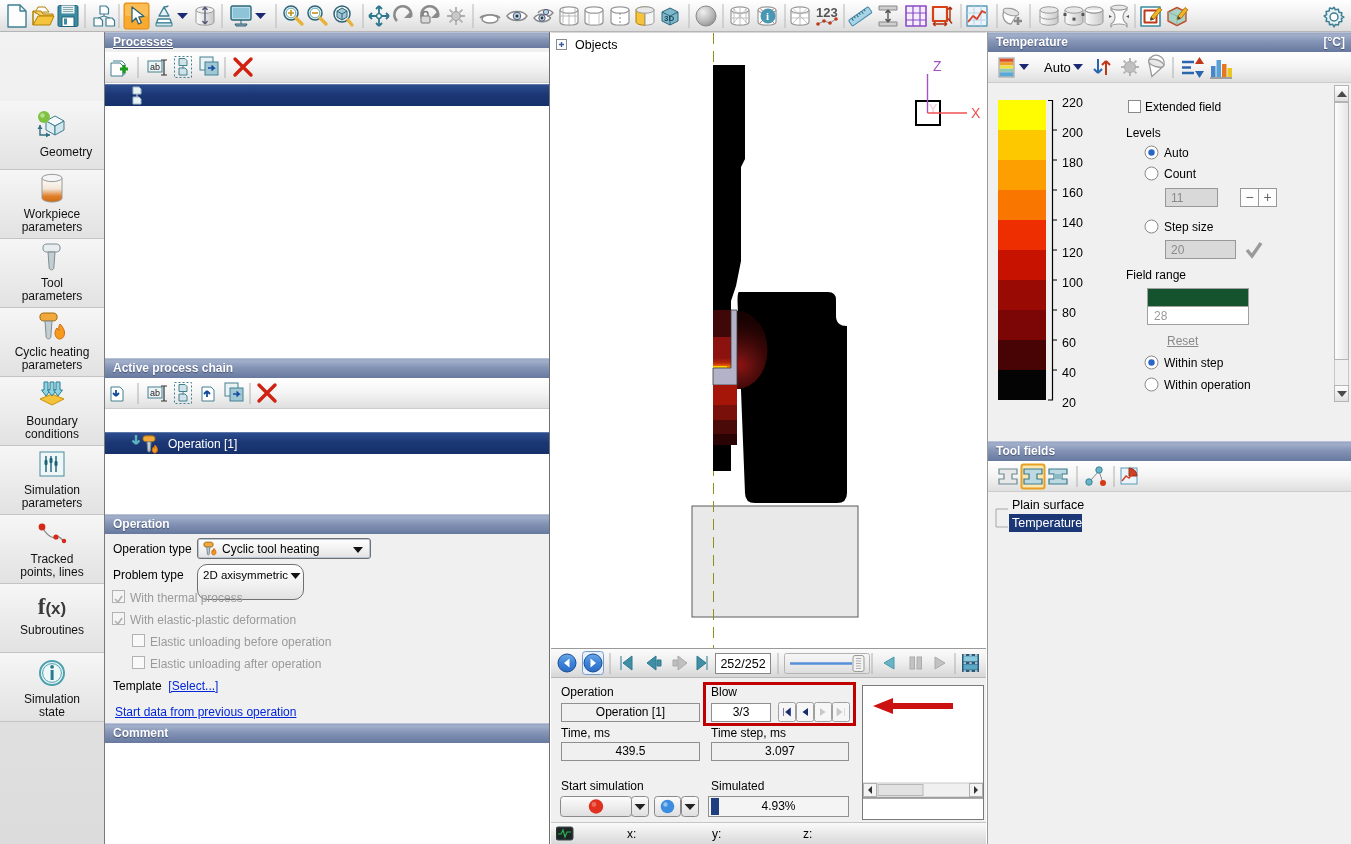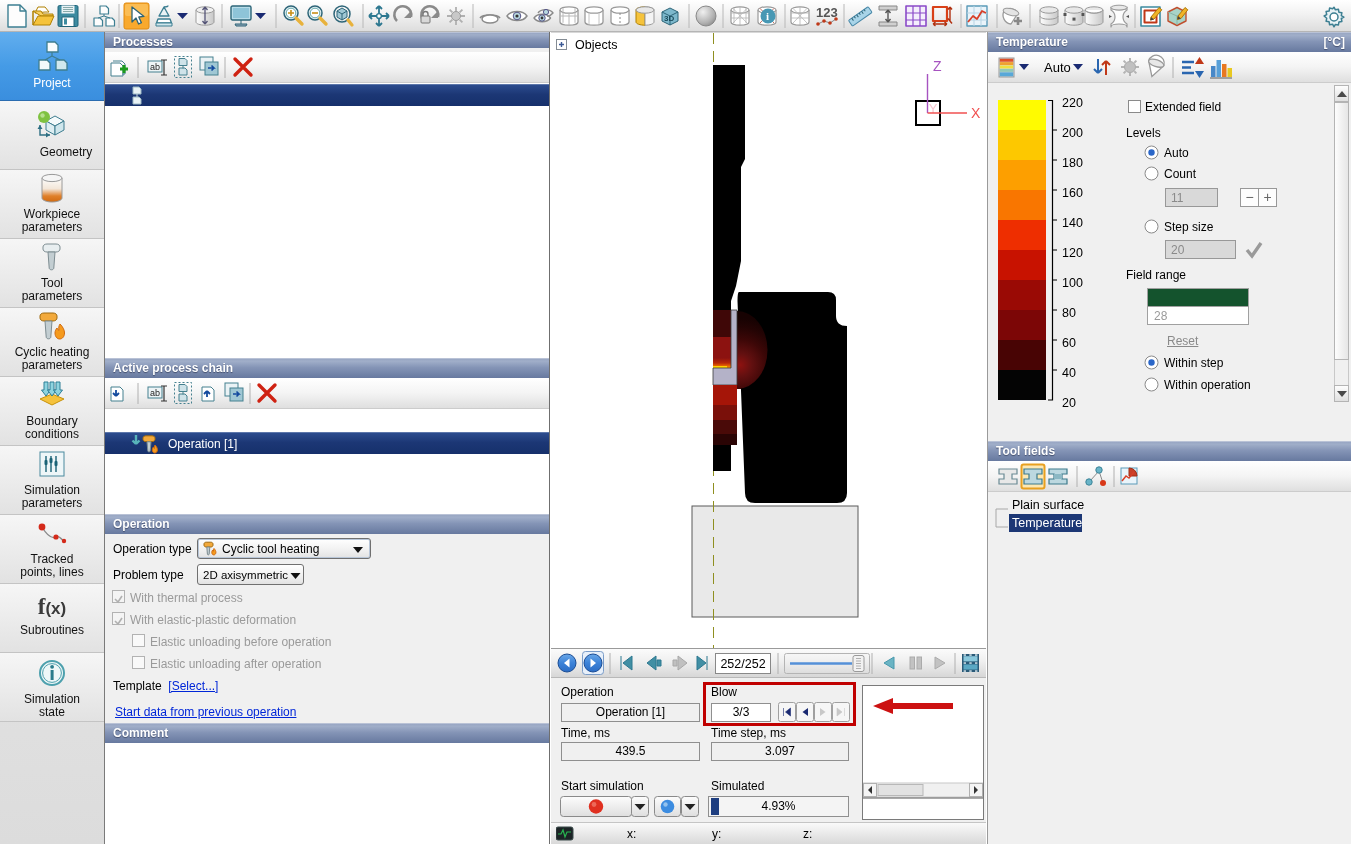--- a/index.html
+++ b/index.html
@@ -296,31 +296,20 @@
 
   <g transform="translate(1323,5)">
           <path d="M11 2.2l1.4 2.6 3-.6 .5 3 3 .5-.6 3 2.6 1.4-2.6 1.4.6 3-3 .5-.5 3-3-.6L11 21.8l-1.4-2.6-3 .6-.5-3-3-.5.6-3L1.1 11l2.6-1.4-.6-3 3-.5.5-3 3 .6z" fill="#e8f2f5" stroke="#3d7f92" stroke-width="1.5"></path>
           <circle cx="11" cy="12" r="4" fill="#fff" stroke="#3d7f92" stroke-width="1.5"></circle>
         </g>
   </g>
 </svg>
 
 <div id="sidebar" class="abs" style="left:0;top:32px;width:105px;height:812px;background:linear-gradient(#f2f2f2,#dcdcdc);border-right:1px solid #7a7a7a;">
 
-  <div class="abs" style="left:0;top:0;width:104px;height:69px;background:linear-gradient(#62aeee,#459be6 50%,#3a8ede 100%);border-bottom:1px solid #2a6cb0;text-align:center;">
-    <svg width="40" height="34" style="margin-top:8px" viewBox="0 0 40 34">
-      <g stroke="#3e7d8f" stroke-width="1.3" fill="#fff">
-        <path d="M15 2h8l3 3v7h-11z" fill="#f8fcfd"></path>
-        <path d="M7 20h8l3 3v7h-11z" fill="#f2f9fa"></path>
-        <path d="M24 20h8l3 3v7h-11z" fill="#cfe8ee"></path>
-        <path d="M20 12v4M20 16l-7 4M20 16l8 4" fill="none" stroke-width="1.2"></path>
-      </g>
-    </svg>
-    <div style="font-size:12px;color:#fff;margin-top:-2px;">Project</div>
-  </div>
 
   <div class="abs" style="left:0;top:69px;width:104px;height:69px;background:linear-gradient(#f6f6f6,#e2e2e2);border-bottom:1px solid #c4c4c4;text-align:center;">
     <svg width="40" height="36" style="margin-top:6px" viewBox="0 0 40 36">
       <path d="M14 14l9-5 9 5-9 5z" fill="#f4fafb" stroke="#3e7d8f"></path>
       <path d="M14 14v9l9 5v-9z" fill="#ddeef2" stroke="#3e7d8f"></path>
       <path d="M32 14v9l-9 5v-9z" fill="#cfe6ec" stroke="#3e7d8f"></path>
       <circle cx="12" cy="10" r="6" fill="#7fc241"></circle>
       <circle cx="10.5" cy="8.5" r="2.2" fill="#b6e08e"></circle>
       <path d="M8 18v10h10" fill="none" stroke="#2e6f83" stroke-width="1.4"></path>
       <path d="M8 18l-2.5 4h5zM18 28l-4-2.5v5z" fill="#2e6f83"></path>
@@ -409,21 +398,21 @@
       <circle cx="16" cy="16" r="9.4" fill="none" stroke="#4da0ad" stroke-width="1"></circle>
       <rect x="14.6" y="13" width="3" height="10" fill="#2a7c8c"></rect>
       <circle cx="16.1" cy="9.8" r="1.9" fill="#2a7c8c"></circle>
     </svg>
     <div style="font-size:12px;color:#111;line-height:13px;">Simulation<br>state</div>
   </div>
 </div>
 
 <div id="midpanel" class="abs" style="left:105px;top:32px;width:445px;height:812px;background:#f0f0f0;border-right:1px solid #6f6f6f;">
 
-  <div class="abs hdr" style="left:0;top:0;width:444px;height:16px;">Processes</div>
+  <div class="abs hdr" style="left:0;top:0;width:444px;height:16px;text-decoration:underline;">Processes</div>
   <div class="abs ptoolbar" style="left:0;top:20px;width:444px;height:31px;">
     <svg width="444" height="31">
       <g transform="translate(4,6)">
         <path d="M2 5h9l3 3v10H2z" fill="#fff" stroke="#45808f"></path>
             <path d="M4 3h9l3 3v10h-3" fill="none" stroke="#45808f"></path>
         <path d="M11 11h8M15 7v8" stroke="#1d9b1d" stroke-width="3"></path>
       </g>
       <line x1="33" y1="5" x2="33" y2="26" stroke="#b0b0b0"></line>
       <g transform="translate(43,6)">
         <rect x="0" y="3" width="14" height="11" fill="#eef4f6" stroke="#45808f"></rect>
@@ -508,21 +497,21 @@
       <path d="M2 4c0-1 .9-1.8 2.2-1.8h4.6c1.3 0 2.2.8 2.2 1.8v1.2c0 1-.9 1.8-2.2 1.8H4.2C2.9 7 2 6.2 2 5.2z" fill="#f2a93b" stroke="#a06a10"></path>
       <path d="M4.8 7h3l-.6 7c0 .5-.4.9-.9.9s-.9-.4-.9-.9z" fill="#c3ced2" stroke="#7d8c91"></path>
       <path d="M12 8.5c1.3 1.3 1.9 2.6 1.9 3.8 0 1.5-.9 2.6-2.1 2.6s-2-1-2-2.6c0-.8.3-1.5.8-2.2.15.55.5.9.9 1.05-.25-1.05-.1-1.9.5-2.65z" fill="#f59a1d" stroke="#d06a10"></path>
     </svg>
     <span style="position:absolute;left:24px;top:3px;font-size:12px;">Cyclic tool heating</span>
     <svg width="12" height="8" style="position:absolute;right:6px;top:7px;">
           <path d="M1 1h10L6 7z" fill="#111"></path>
         </svg>
   </div>
   <div class="abs lbl" style="left:8px;top:536px;">Problem type</div>
-  <div class="abs" style="left:92px;top:532px;width:107px;height:21px;border:1px solid #707070;border-radius:3px;background:linear-gradient(#ffffff,#f0f0f0 60%,#e2e2e2);">
+  <div class="abs" style="left:92px;top:532px;width:107px;height:36px;border:1px solid #707070;border-radius:10px;background:linear-gradient(#ffffff,#f0f0f0 60%,#e2e2e2);">
     <span style="position:absolute;left:5px;top:3.5px;font-size:11.5px;">2D axisymmetric</span>
     <svg width="11" height="8" style="position:absolute;right:2px;top:7px;">
           <path d="M0.5 1h10L5.5 7z" fill="#111"></path>
         </svg>
   </div>
   <div class="abs" style="left:7px;top:558px;width:13px;height:13px;border:1px solid #b2b2b2;background:#f4f4f4;">
     <svg width="11" height="11">
           <path d="M2 5l3 3 4-6" stroke="#b0b0b0" stroke-width="1.6" fill="none"></path>
         </svg>
   </div>

